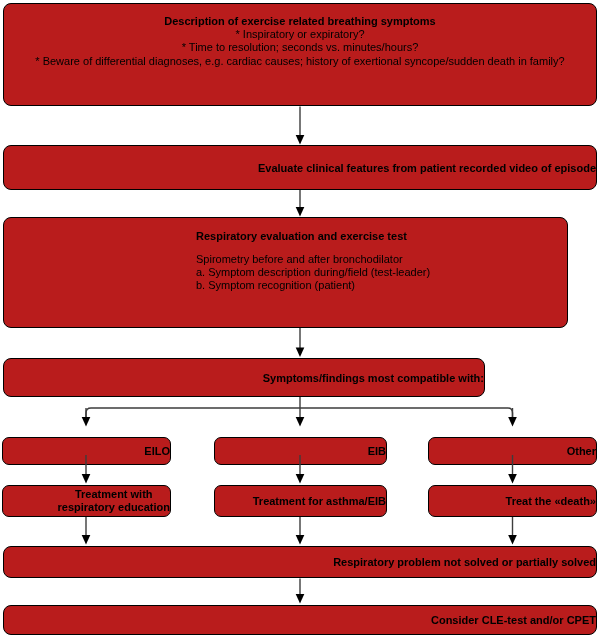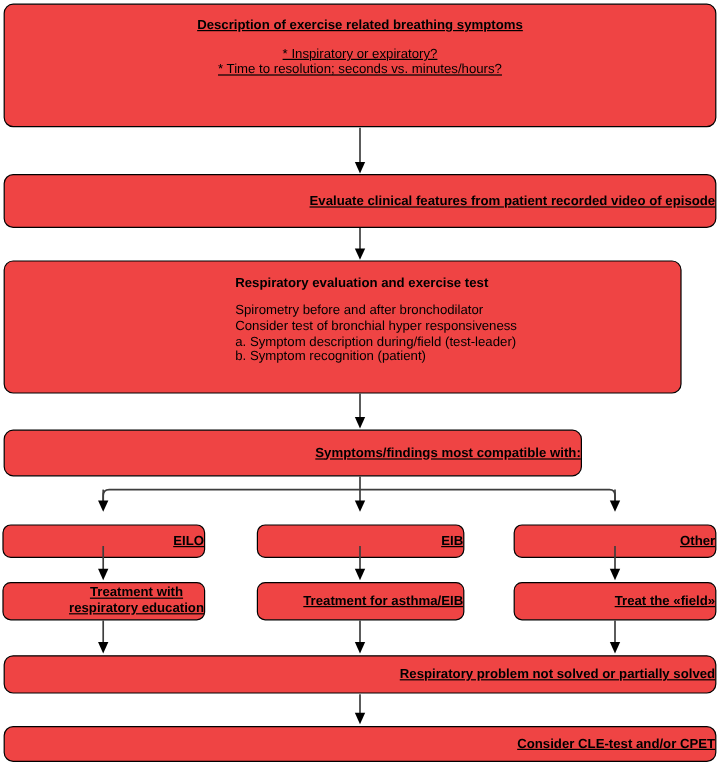--- a/index.html
+++ b/index.html
@@ -2,37 +2,37 @@
 <html><head>
 <meta charset="utf-8">
 <style>
   * { margin:0; padding:0; box-sizing:border-box; }
   html,body { background:#fff; }
   body {
     width:600px; height:639px; position:relative; overflow:hidden;
     font-family:"Liberation Sans", sans-serif; color:#000;
   }
   .node {
-    position:absolute; background:#ef4444;
-    border:1.5px solid #000; border-radius:8px;text-decoration:underline;
+    position:absolute; background:#b91c1c;
+    border:1.5px solid #000; border-radius:8px;
   }
   .center-flex { display:flex; align-items:center; justify-content:flex-end; text-align:center; }
   .bold { font-weight:bold; }
   .fs { font-size:11px; }
 
   
   .box-desc   { left:3px; top:3px;   width:594px; height:103px; padding-top:11px; text-align:center; }
   .box-video  { left:3px; top:145px; width:594px; height:45px; }
   .box-resp   { left:3px; top:217px; width:565px; height:111px; }
   .box-compat { left:3px; top:358px; width:482px; height:39px; }
   .box-nsolved{ left:3px; top:546px; width:594px; height:32px; }
   .box-final  { left:3px; top:605px; width:594px; height:30px; }
 
   .box-desc .title { font-size:11px; font-weight:bold; line-height:13px; white-space:nowrap; }
-  .box-desc .bullets { margin-top:11px; }
+  .box-desc .bullets { }
   .box-desc .bullets div { font-size:11px; line-height:13.3px; white-space:nowrap; }
 
   .box-resp .inner { position:absolute; left:192px; top:12px; text-align:left; }
   .box-resp .inner .title { font-size:11px; font-weight:bold; line-height:13px; white-space:nowrap; }
   .box-resp .inner .lines { margin-top:10px; }
   .box-resp .inner .lines div { font-size:11px; line-height:12.8px; white-space:nowrap; }
 
   
   .small { border-radius:7px; }
   .col-l { left:2px;   width:169px; }
@@ -47,33 +47,33 @@
 </head>
 <body>
 
 <div>
 
   <div class="node box-desc">
     <div class="title">Description of exercise related breathing symptoms</div>
     <div class="bullets">
       <div>* Inspiratory or expiratory?</div>
       <div>* Time to resolution; seconds vs. minutes/hours?</div>
+      <div>* Beware of differential diagnoses, e.g. cardiac causes; history of exertional syncope/sudden death in family?</div>
     </div>
   </div>
 
   <div class="node box-video center-flex">
     <div class="bold fs">Evaluate clinical features from patient recorded video of episode</div>
   </div>
 
   <div class="node box-resp">
     <div class="inner">
       <div class="title">Respiratory evaluation and exercise test</div>
       <div class="lines">
         <div>Spirometry before and after bronchodilator</div>
-        <div>Consider test of bronchial hyper responsiveness</div>
         <div>a. Symptom description during/field (test-leader)</div>
         <div>b. Symptom recognition (patient)</div>
       </div>
     </div>
   </div>
 
   <div class="node box-compat center-flex">
     <div class="bold fs">Symptoms/findings most compatible with:</div>
   </div>
 
@@ -88,21 +88,21 @@
   </div>
 
   <div class="node small col-l row-tx center-flex">
     <div class="bold fs lbl">Treatment with
 respiratory education</div>
   </div>
   <div class="node small col-c row-tx center-flex">
     <div class="bold fs lbl">Treatment for asthma/EIB</div>
   </div>
   <div class="node small col-r row-tx center-flex">
-    <div class="bold fs lbl">Treat the «field»</div>
+    <div class="bold fs lbl">Treat the «death»</div>
   </div>
 
   <div class="node box-nsolved center-flex">
     <div class="bold fs">Respiratory problem not solved or partially solved</div>
   </div>
 
   <div class="node box-final center-flex">
     <div class="bold fs">Consider CLE-test and/or CPET</div>
   </div>
 

